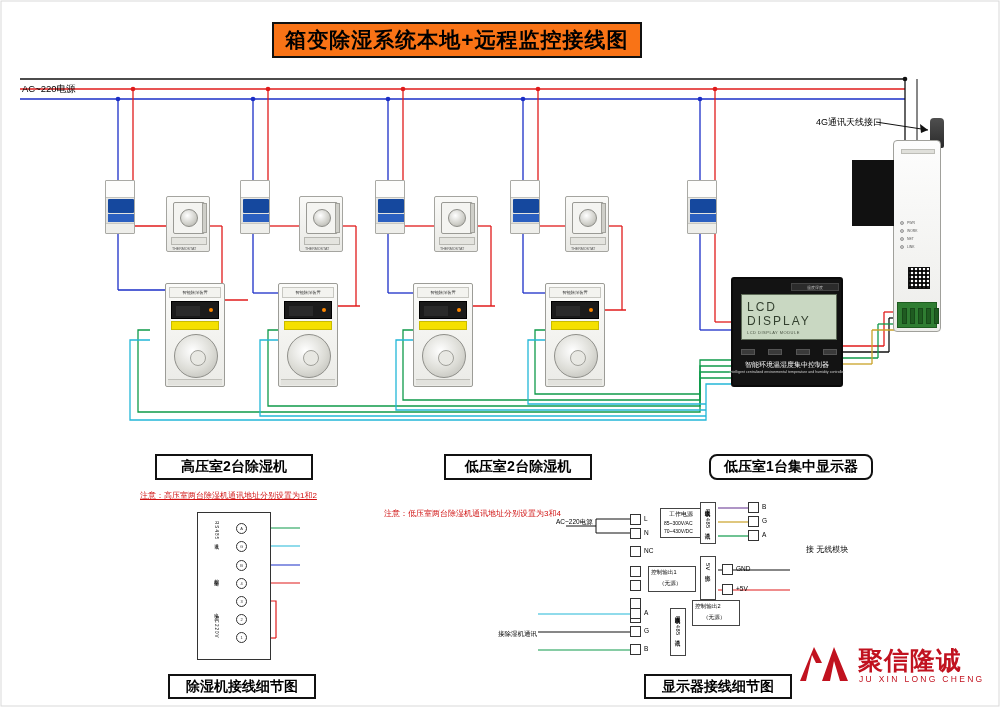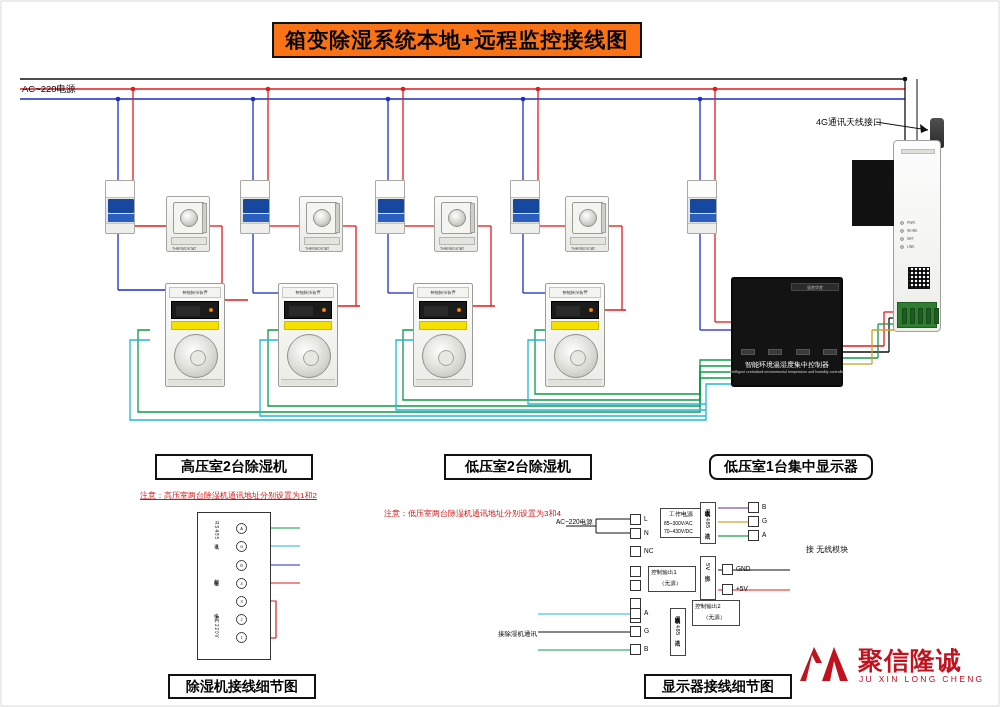--- a/index.html
+++ b/index.html
@@ -351,20 +351,24 @@
       <div class="seg"></div>
       <div class="dot"></div>
     </div>
   <div class="yellow"></div>
     <div class="grill"></div>
     <div class="foot"></div>
 </div>
 
 <div class="abs ctrl">
   <div class="lcdtop">温度湿度</div>
+  <div class="lcd">
+    <div class="row1">LCD DISPLAY</div>
+    <div class="row2">LCD DISPLAY MODULE</div>
+  </div>
   <div class="btns">
     <i></i>
     <i></i>
     <i></i>
     <i></i>
   </div>
 </div>
 <div class="abs ctrl-cap1">智能环境温湿度集中控制器</div>
 <div class="abs ctrl-cap2">Intelligent centralized environmental temperature and humidity controller</div>
 
@@ -395,21 +399,21 @@
       <i style="left:12px;"></i>
       <i style="left:20px;"></i>
       <i style="left:28px;"></i>
       <i style="left:36px;"></i>
   </div>
 </div>
 <div class="abs wmod-label-bg"></div>
 <div class="abs wmod-label">无线模块</div>
 
 <div class="abs sec" style="left:155px; top:454px; width:158px; height:26px;">高压室2台除湿机</div>
-<div class="abs sec" style="left:444px; top:454px; width:148px; height:26px;">低压室2台除湿机</div>
+<div class="abs sec" style="left:444px; top:454px; width:148px; height:26px;font-family:Liberation Mono, monospace;">低压室2台除湿机</div>
 <div class="abs sec" style="left:709px; top:454px; width:164px; height:26px;border-radius:8px;">低压室1台集中显示器</div>
 
 <div class="abs note" style="left:140px; top:490px;text-decoration:underline;">注意：高压室两台除湿机通讯地址分别设置为1和2</div>
 <div class="abs note" style="left:384px; top:494px;margin-top:14px;">注意：低压室两台除湿机通讯地址分别设置为3和4</div>
 
 <div class="abs sec" style="left:168px; top:674px; width:148px; height:25px;">除湿机接线细节图</div>
 <div class="abs sec" style="left:644px; top:674px; width:148px; height:25px;">显示器接线细节图</div>
 
 <div class="abs det1">
   <div class="term-dot" style="left:38px; top:10px;">A</div>

